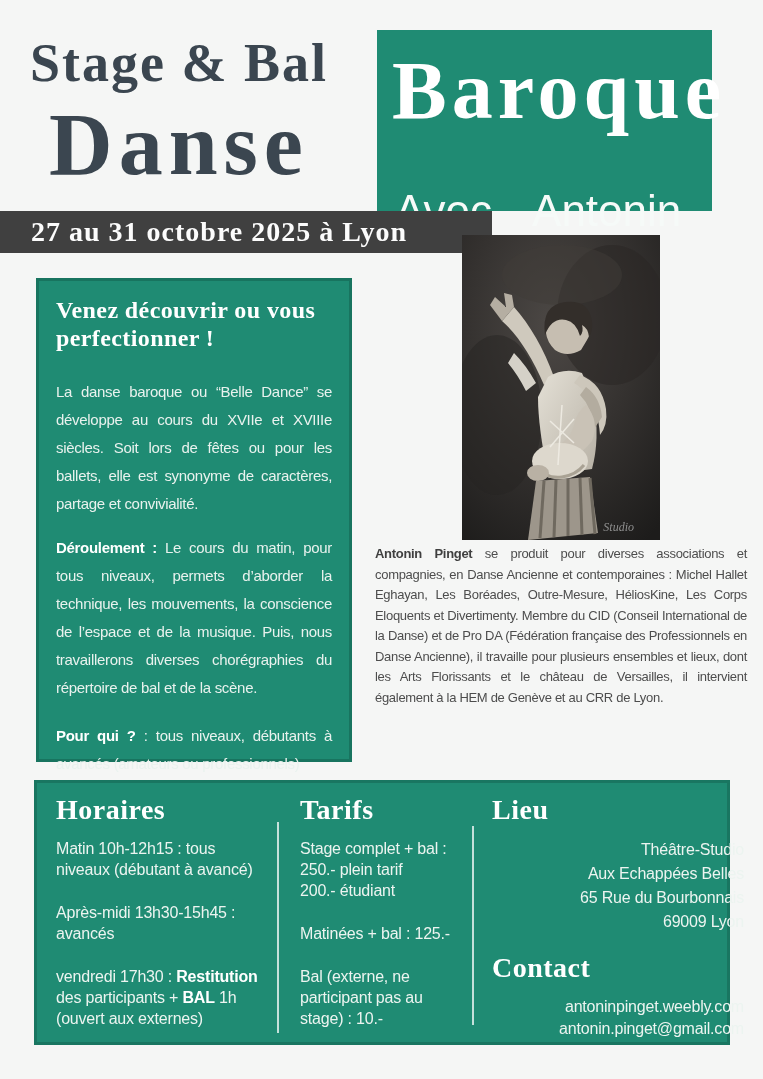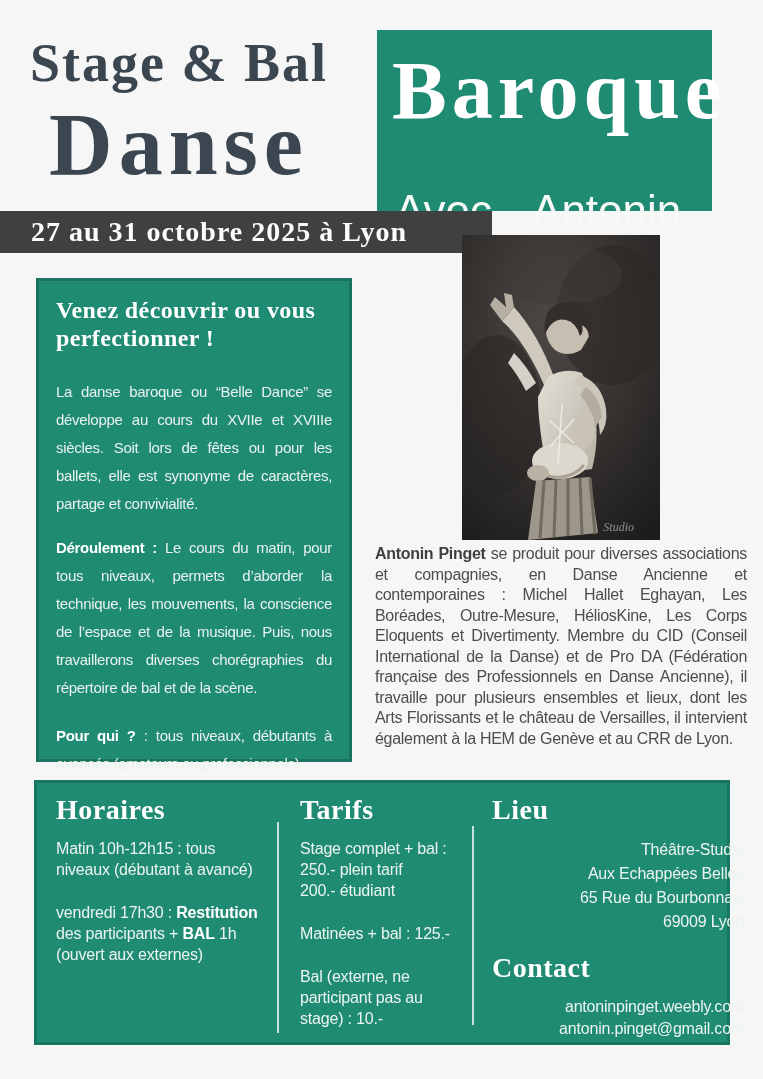--- a/index.html
+++ b/index.html
@@ -63,21 +63,21 @@
     letter-spacing:-0.3px; text-align:justify;
   }
   .box-para strong{color:#ffffff;}
   .p1{margin-top:26px;}
   .p2{margin-top:16px;}
   .p3{margin-top:20px;}
 
   
   .bio{
     position:absolute; left:375px; top:544px; width:372px;
-    margin:0; font-size:16px; line-height:20.5px; letter-spacing:-0.3px;
+    margin:0; font-size:13px; line-height:20.5px; letter-spacing:-0.3px;
     text-align:justify; color:#4d4d4d;
   }
   .bio strong{color:#3f3f3f;}
 
   
   .info-box{
     position:absolute; left:34px; top:780px; width:696px; height:265px;
     background:#1f8b73; color:#ecf4f0;
     box-shadow: inset 0 0 0 3px rgba(8,56,44,.25);
   }
@@ -182,20 +182,21 @@
     <p class="box-para p3"><strong>Pour qui ?</strong><span> : tous niveaux, débutants à avancés (amateurs ou professionnels)</span></p>
   </div>
 
   <p class="bio"><strong>Antonin Pinget</strong><span> se produit pour diverses associations et compagnies, en Danse Ancienne et contemporaines : Michel Hallet Eghayan, Les Boréades, Outre-Mesure, HéliosKine, Les Corps Eloquents et Divertimenty. Membre du CID (Conseil International de la Danse) et de Pro DA (Fédération française des Professionnels en Danse Ancienne), il travaille pour plusieurs ensembles et lieux, dont les Arts Florissants et le château de Versailles, il intervient également à la HEM de Genève et au CRR de Lyon.</span></p>
 
   <div class="info-box">
 
     <div class="col col1">
       <h3>Horaires</h3>
       <p>Matin 10h-12h15 : tous niveaux (débutant à avancé)</p>
+      <p>Après-midi 13h30-15h45 : avancés</p>
       <p><span>vendredi 17h30 : </span><strong>Restitution</strong><span> des participants + </span><strong>BAL</strong><span> 1h (ouvert aux externes)</span></p>
     </div>
 
     <div class="divider d1"></div>
 
     <div class="col col2">
       <h3>Tarifs</h3>
       <div class="tarif-block">
         <div class="line">Stage complet + bal :</div>
         <div class="line">250.- plein tarif</div>

